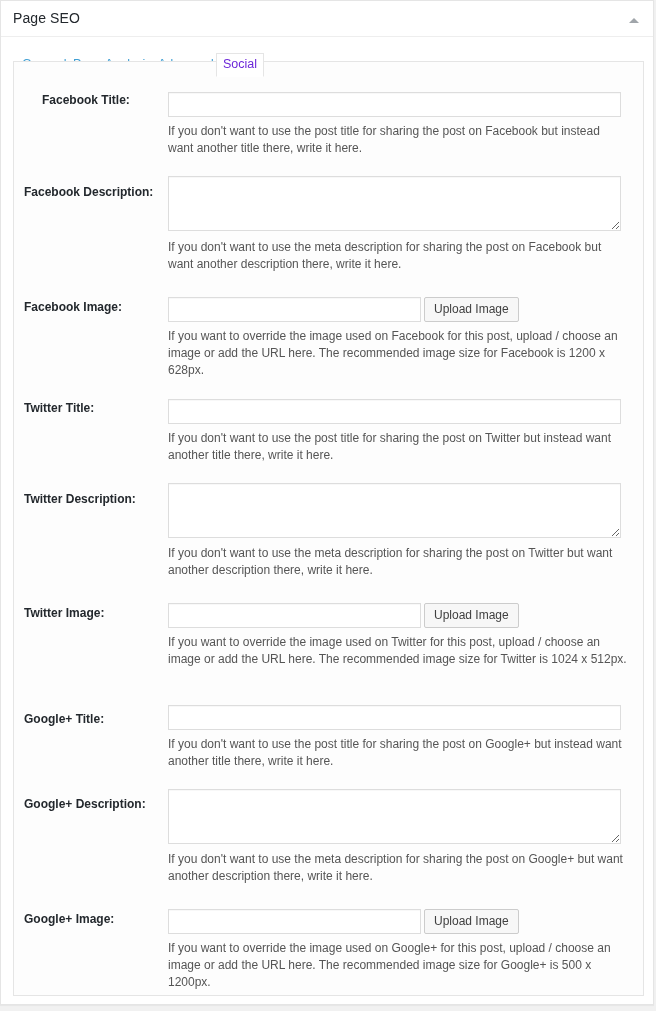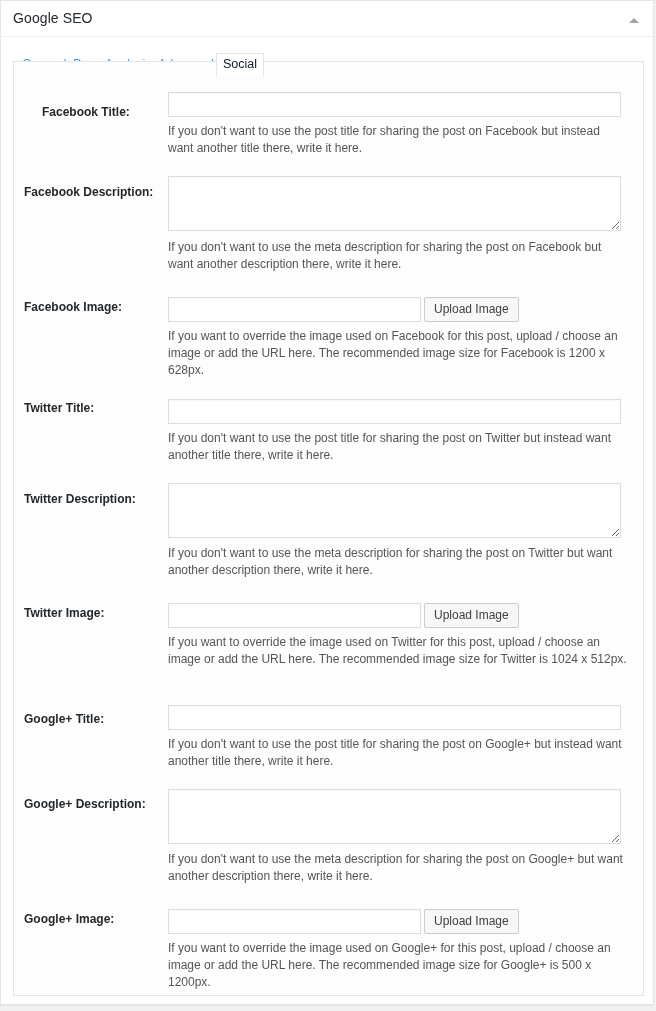--- a/index.html
+++ b/index.html
@@ -75,21 +75,21 @@
     padding: 3px 6px 4px 6px;
     line-height: 15px;
     background: transparent;
     border: 1px solid transparent;
     border-bottom: none;
     box-sizing: border-box;
     cursor: pointer;
     white-space: nowrap;
   }
   .tab.active {
-    color: #0f172a;
+    color: #6d28d9;
     background: #ffffff;
     border: 1px solid #e5e5e5;
     border-bottom: 1px solid #ffffff;
     z-index: 3;
   }
 
   
   .panel {
     position: absolute;
     left: 12px;
@@ -178,36 +178,36 @@
     color: #555555;
     line-height: 17px;
   }
 </style>
 </head>
 <body>
 
 <div class="metabox">
 
   <div class="metabox-header">
-    <div class="metabox-title">Google SEO</div>
+    <div class="metabox-title">Page SEO</div>
     <div class="toggle-indicator">
       <span class="caret"></span>
     </div>
   </div>
 
   <div class="tabs" id="tab-bar">
       <a class="tab" style="left: 14px;">General</a>
       <a class="tab" style="left: 65px;">Page Analysis</a>
       <a class="tab" style="left: 150px;">Advanced</a>
       <a class="tab active" style="left: 215px;">Social</a>
     </div>
 
   <div class="panel" id="fields-panel">
       <div class="field-row" style="top: 0px;">
-        <label class="field-label" style="top: 43px; padding-left: 18px;">Facebook Title:</label>
+        <label class="field-label" style="top: 31px; padding-left: 18px;">Facebook Title:</label>
         <div class="control-col" style="top: 30px;">
           <input type="text" class="text-input" style="">
         </div>
         <div class="help-text" style="top: 61px; left: 154px;">If you don't want to use the post title for sharing the post on Facebook but instead want another title there, write it here.</div>
       </div>
       <div class="field-row" style="top: 0px;">
         <label class="field-label" style="top: 123px;">Facebook Description:</label>
         <div class="control-col" style="top: 114px;">
           <textarea class="text-area" style=""></textarea>
         </div>

